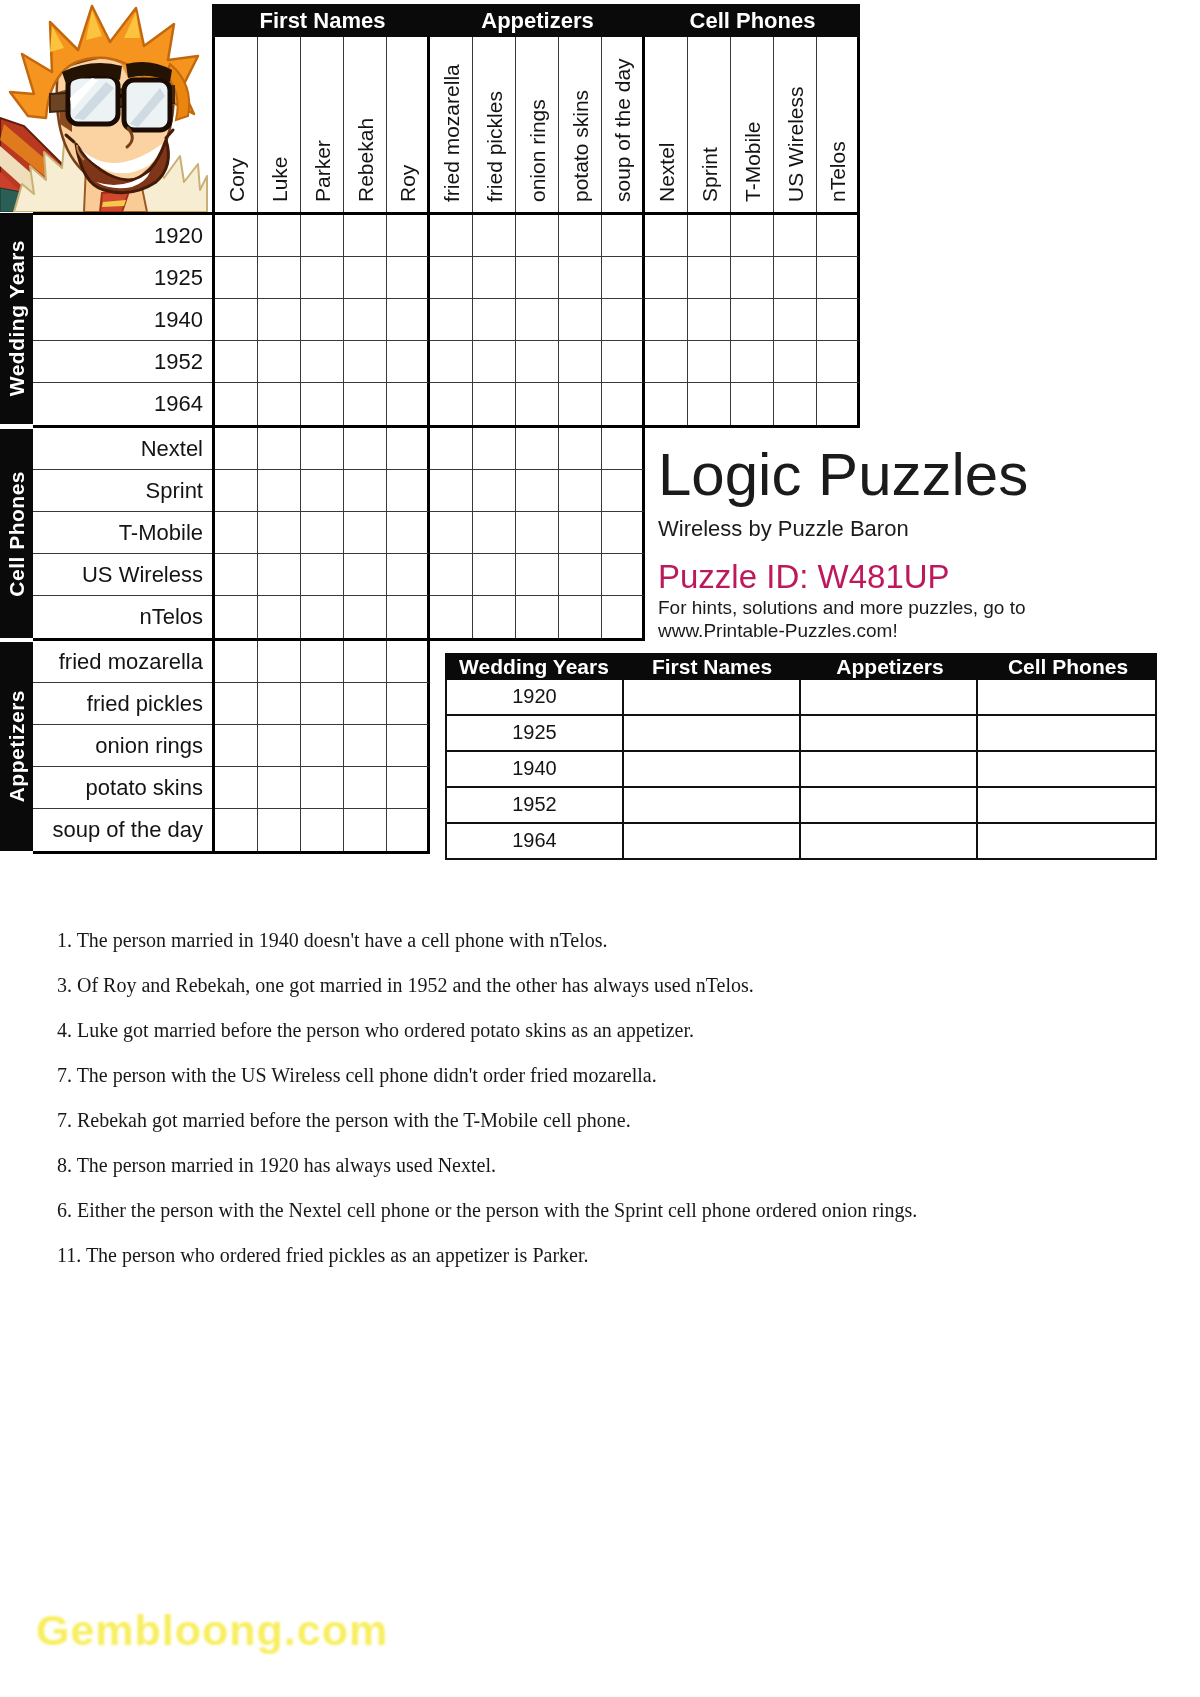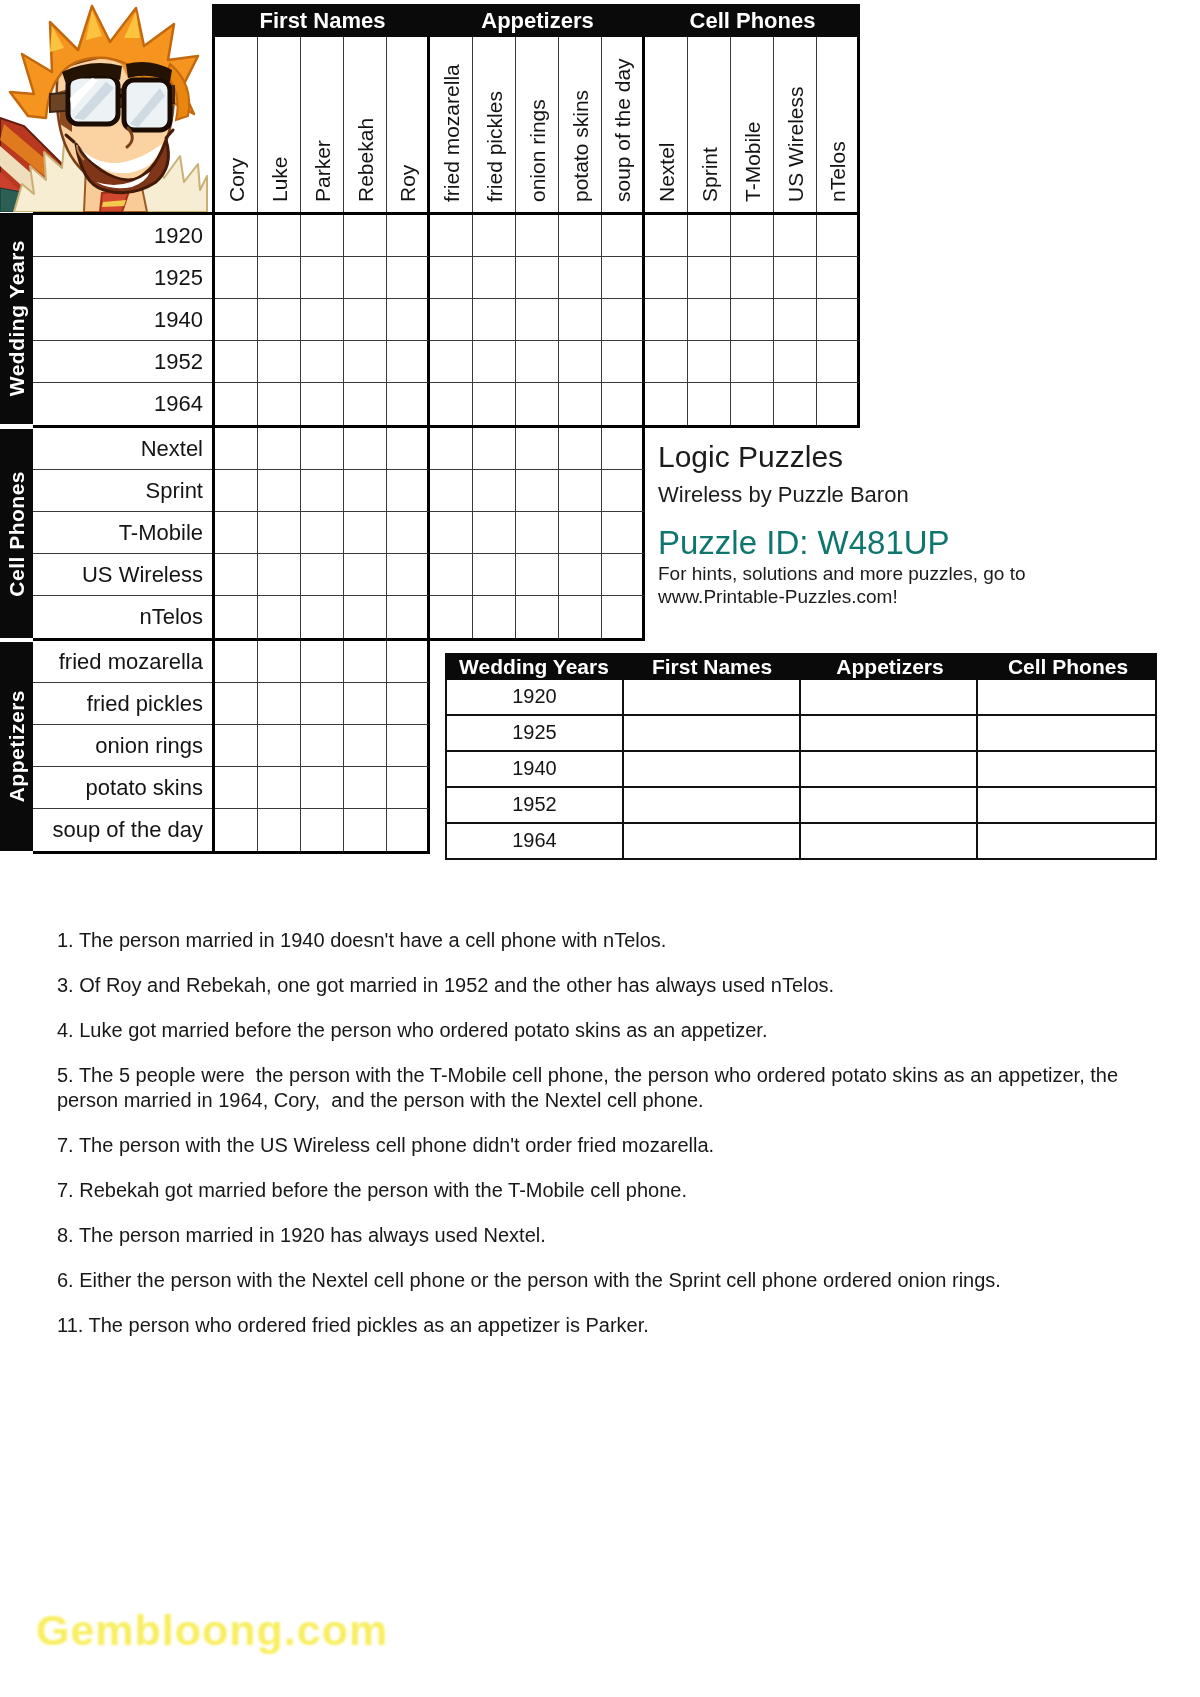--- a/index.html
+++ b/index.html
@@ -30,37 +30,37 @@
   .grow { display:flex; height:42px; }
   .rlabel { width:179px; box-sizing:border-box; text-align:right; padding-right:9px;
     font-size:22px; line-height:42px; border-bottom:1px solid #3a3a3a; color:#141414; white-space:nowrap; }
   .cellwrap { display:flex; border-left:3px solid #000; }
   .cell { width:43px; box-sizing:border-box; border-right:1px solid #3a3a3a;
     border-bottom:1px solid #3a3a3a; background:#fff; }
   .cell.gb { border-right:3px solid #000; }
   .grow.last .cell, .grow.last .rlabel { border-bottom:none; }
   
   #infoblock { position:absolute; left:658px; top:440px; width:500px; }
-  .title { font-size:30px; line-height:1.15; color:#1b1b1b; }
+  .title { font-size:60px; line-height:1.15; color:#1b1b1b; }
   .subtitle { font-size:22px; margin-top:7px; color:#1b1b1b; }
-  .pid { font-size:33px; margin-top:16px; color:#0f766e; }
+  .pid { font-size:33px; margin-top:16px; color:#be185d; }
   .hints { font-size:19px; line-height:23px; margin-top:0; color:#1b1b1b; }
   
   #answertable { position:absolute; left:445px; top:653px; width:712px; box-sizing:border-box; }
   .at-header { height:27px; background:#0a0a0a; display:flex; }
   .at-h { width:178px; color:#fff; font-weight:700; font-size:21px; text-align:center; line-height:27px; }
   .at-body { border:2px solid #111; border-top:none; }
   .arow { display:flex; height:34px; border-bottom:2px solid #111; }
   .arow.last { border-bottom:none; }
   .acell { width:177px; box-sizing:border-box; border-right:2px solid #111;
     font-size:20px; text-align:center; line-height:33px; color:#141414; }
   .acell.lastc { border-right:none; }
   
   #clues { position:absolute; left:57px; top:928px; width:1108px; list-style:none; margin:0; padding:0; }
-  #clues li { font-size:20px; line-height:25px; margin-bottom:20px; white-space:pre-wrap; color:#181818; }
+  #clues li { font-size:20px; line-height:25px; margin-bottom:20px; white-space:pre-wrap; color:#181818;font-family:Liberation Serif, serif; }
   
   #watermark { position:absolute; left:36px; top:1606px; font-size:43px; font-weight:700;
     color:#f8ed55; letter-spacing:1px; filter:blur(1.3px); opacity:.92; }
   
   #mascot { position:absolute; left:0; top:0; }
 </style>
 </head>
 <body>
 
 <div id="page">
@@ -462,21 +462,20 @@
           <div class="acell"></div>
           <div class="acell lastc"></div>
         </div>
       </div>
   </div>
 
   <ol id="clues">
       <li>1. The person married in 1940 doesn't have a cell phone with nTelos.</li>
       <li>3. Of Roy and Rebekah, one got married in 1952 and the other has always used nTelos.</li>
       <li>4. Luke got married before the person who ordered potato skins as an appetizer.</li>
-      <li>5. The 5 people were  the person with the T-Mobile cell phone, the person who ordered potato skins as an appetizer, the person married in 1964, Cory,  and the person with the Nextel cell phone.</li>
       <li>7. The person with the US Wireless cell phone didn't order fried mozarella.</li>
       <li>7. Rebekah got married before the person with the T-Mobile cell phone.</li>
       <li>8. The person married in 1920 has always used Nextel.</li>
       <li>6. Either the person with the Nextel cell phone or the person with the Sprint cell phone ordered onion rings.</li>
       <li>11. The person who ordered fried pickles as an appetizer is Parker.</li>
     </ol>
 
   <div id="watermark">Gembloong.com</div>
 
 </div>

